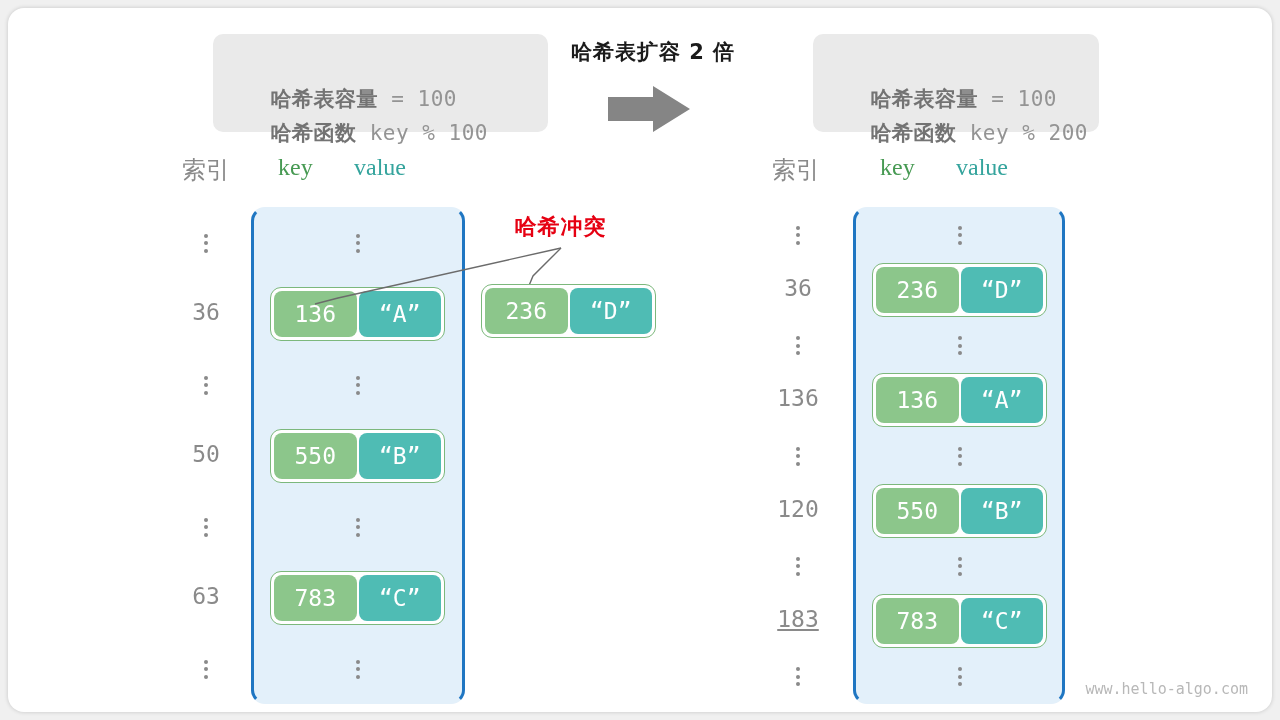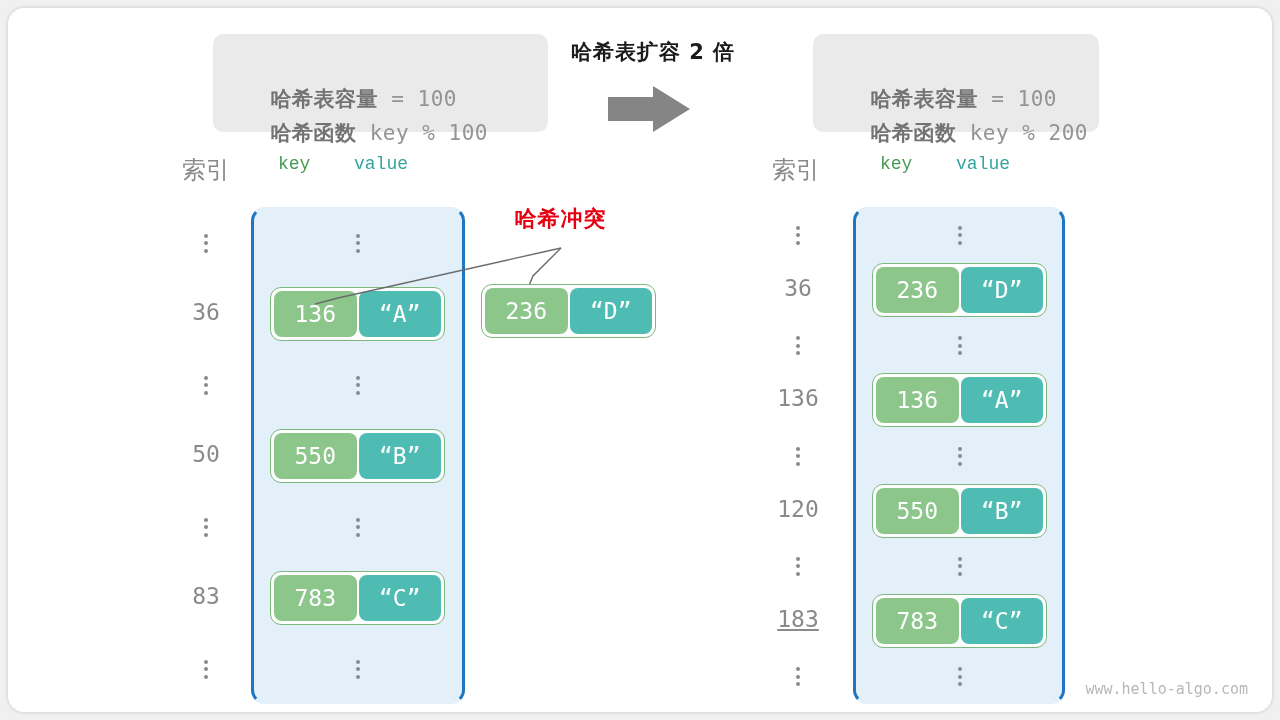--- a/index.html
+++ b/index.html
@@ -75,22 +75,22 @@
   }
   #expand-arrow {
     position: absolute;
     left: 600px;
     top: 78px;
   }
 
   
   .col-head {
     position: absolute;
-    font-family: Liberation Mono, monospace;
-    font-size: 18px;
+    font-family: Liberation Serif, serif;
+    font-size: 24px;
     white-space: pre;
   }
   .head-index { color: #8a8a8a; font-family: "DejaVu Sans", sans-serif; font-size: 24px;}
   .head-key   { color: #479a53; }
   .head-value { color: #35a49d; }
 
   
   .table-shell {
     position: absolute;
     background: #e3f0fa;
@@ -154,21 +154,21 @@
     background: #4fbcb4;
     border-radius: 8px;
     width: 50%;
     margin-left: 2px;
   }
 
   
   #collision-label {
     position: absolute;
     left: 470px;
-    top: 196px;
+    top: 204px;
     width: 165px;
     text-align: center;
     font-family: "DejaVu Sans", sans-serif;
     font-weight: bold;
     font-size: 22px;
     color: #e60012;
     letter-spacing: 1px;
     white-space: pre;
   }
   #leader-lines {
@@ -266,21 +266,21 @@
         <div class="dots" style="left: 160px; width: 76px; top: 509.5px;">
           <i></i>
           <i></i>
           <i></i>
         </div>
         <div class="dots" style="left: 262px; width: 175px; top: 509.5px;">
           <i></i>
           <i></i>
           <i></i>
         </div>
-        <div class="idx" style="left: 160px; width: 76px; top: 574.5px;">83</div>
+        <div class="idx" style="left: 160px; width: 76px; top: 574.5px;">63</div>
         <div class="entry" style="left: 262px; width: 175px; top: 562.5px; height: 54px;">
           <div class="cell cell-key">783</div>
           <div class="cell cell-val">“C”</div>
         </div>
         <div class="dots" style="left: 160px; width: 76px; top: 651.5px;">
           <i></i>
           <i></i>
           <i></i>
         </div>
         <div class="dots" style="left: 262px; width: 175px; top: 651.5px;">

